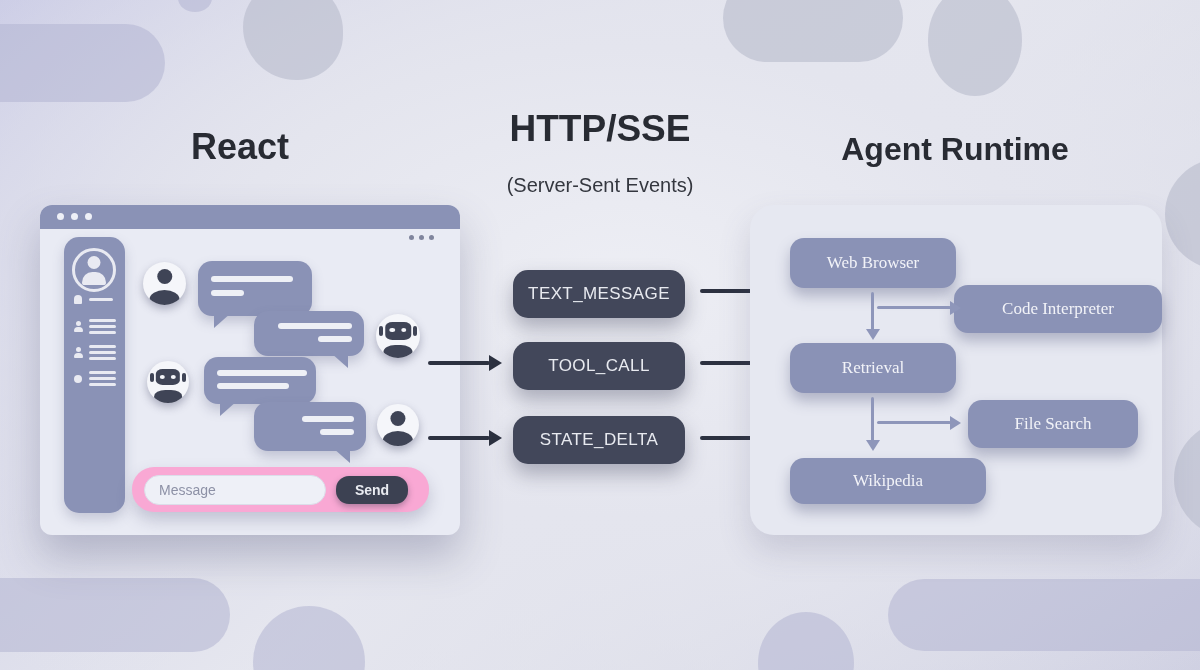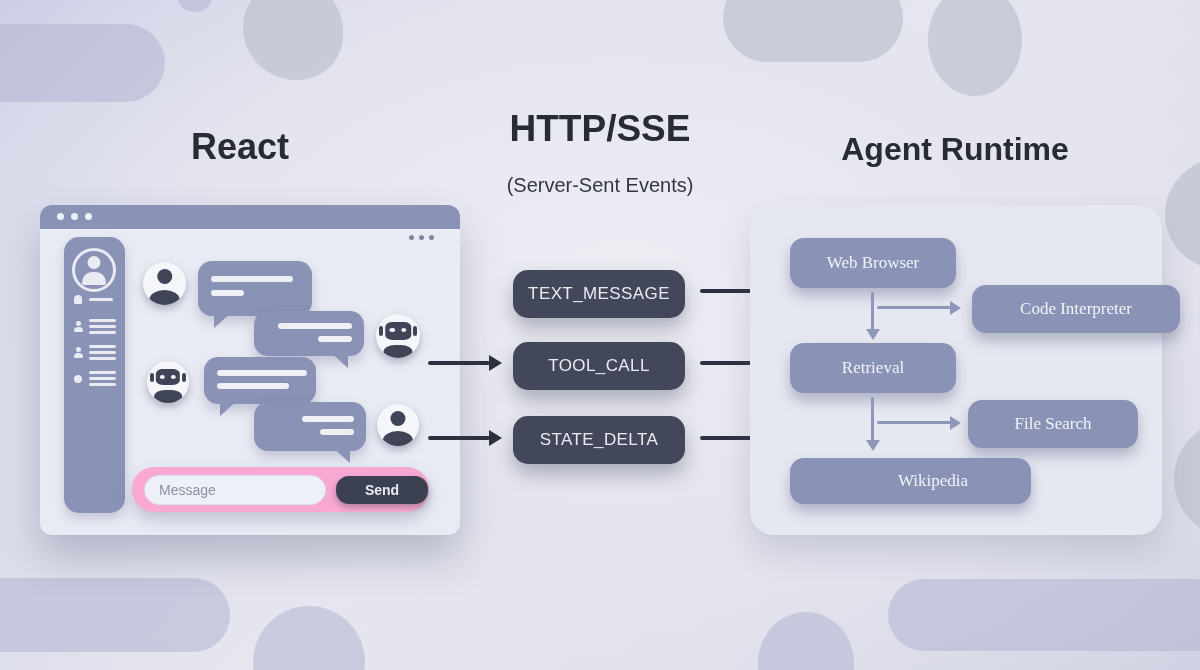--- a/index.html
+++ b/index.html
@@ -55,21 +55,21 @@
   .b-eye.l{left:16%}.b-eye.r{right:16%}
   .b-ear{position:absolute;top:28%;width:9%;height:22%;border-radius:2px;background:#3f4456;}
   .b-ear.l{left:7%}.b-ear.r{right:7%}
   .b-body{position:absolute;left:50%;bottom:-8%;transform:translateX(-50%);width:66%;height:38%;border-radius:40% 40% 0 0;background:#3f4456;}
   
   .input-bar{position:absolute;left:92px;top:262px;width:297px;height:45px;background:#f9a8d4;border-radius:22px;
     box-shadow:0 8px 16px rgba(88,90,125,.28);display:flex;align-items:center;}
   .msg-input{margin-left:12px;width:182px;height:30px;border:1px solid #dbdde9;border-radius:15px;background:#eef0f7;
     color:#6d7288;font-size:14px;padding:0 14px;outline:none;font-family:"Liberation Sans",sans-serif;box-sizing:border-box;}
   .msg-input::placeholder{color:#8d91a6;}
-  .send-btn{margin-left:10px;width:92px;height:28px;border:none;border-radius:13px;background:#3c4152;color:#e9ebf1;
+  .send-btn{margin-left:10px;width:72px;height:28px;border:none;border-radius:13px;background:#3c4152;color:#e9ebf1;
     font-size:14px;font-weight:700;font-family:"Liberation Sans",sans-serif;cursor:pointer;box-shadow:0 3px 6px rgba(40,42,60,.35);}
   
   .event-pill{position:absolute;left:513px;width:172px;height:48px;background:#42475a;border-radius:15px;
     color:#e8eaf0;display:flex;align-items:center;justify-content:center;font-size:17px;font-weight:500;
     letter-spacing:.4px;box-shadow:0 10px 20px rgba(55,58,82,.35);}
   
   .arrow{position:absolute;height:3.5px;background:#2c3140;border-radius:2px;}
   .arrow::after{content:"";position:absolute;right:-12px;top:50%;transform:translateY(-50%);width:0;height:0;
     border-left:13px solid #2c3140;border-top:8px solid transparent;border-bottom:8px solid transparent;}
   
@@ -225,24 +225,24 @@
   <div class="event-pill" style="top:270px;">TEXT_MESSAGE</div>
   <div class="event-pill" style="top:342px;">TOOL_CALL</div>
   <div class="event-pill" style="top:416px;">STATE_DELTA</div>
 
   <div class="arrow" style="left:700px;top:289px;width:58px;"></div>
   <div class="arrow" style="left:700px;top:361px;width:58px;"></div>
   <div class="arrow" style="left:700px;top:436px;width:58px;"></div>
 
   <div class="runtime-panel">
     <div class="node" style="left:40px;top:33px;width:166px;height:50px;">Web Browser</div>
-    <div class="node" style="left:222px;top:80px;width:208px;height:48px;">Code Interpreter</div>
+    <div class="node" style="left:204px;top:80px;width:208px;height:48px;">Code Interpreter</div>
     <div class="node" style="left:218px;top:195px;width:170px;height:48px;">File Search</div>
     <div class="node" style="left:40px;top:138px;width:166px;height:50px;">Retrieval</div>
-    <div class="node" style="left:40px;top:253px;width:196px;height:46px;padding-left:45px;">Wikipedia</div>
+    <div class="node" style="left:40px;top:253px;width:196px;height:46px;">Wikipedia</div>
 
     <div class="r-arrow-v" style="left:121px;top:87px;height:38px;"></div>
     <div class="r-arrow-h" style="left:127px;top:101px;width:74px;"></div>
     <div class="r-arrow-v" style="left:121px;top:192px;height:44px;"></div>
     <div class="r-arrow-h" style="left:127px;top:216px;width:74px;"></div>
   </div>
 
 </div>
 
 </body></html>

